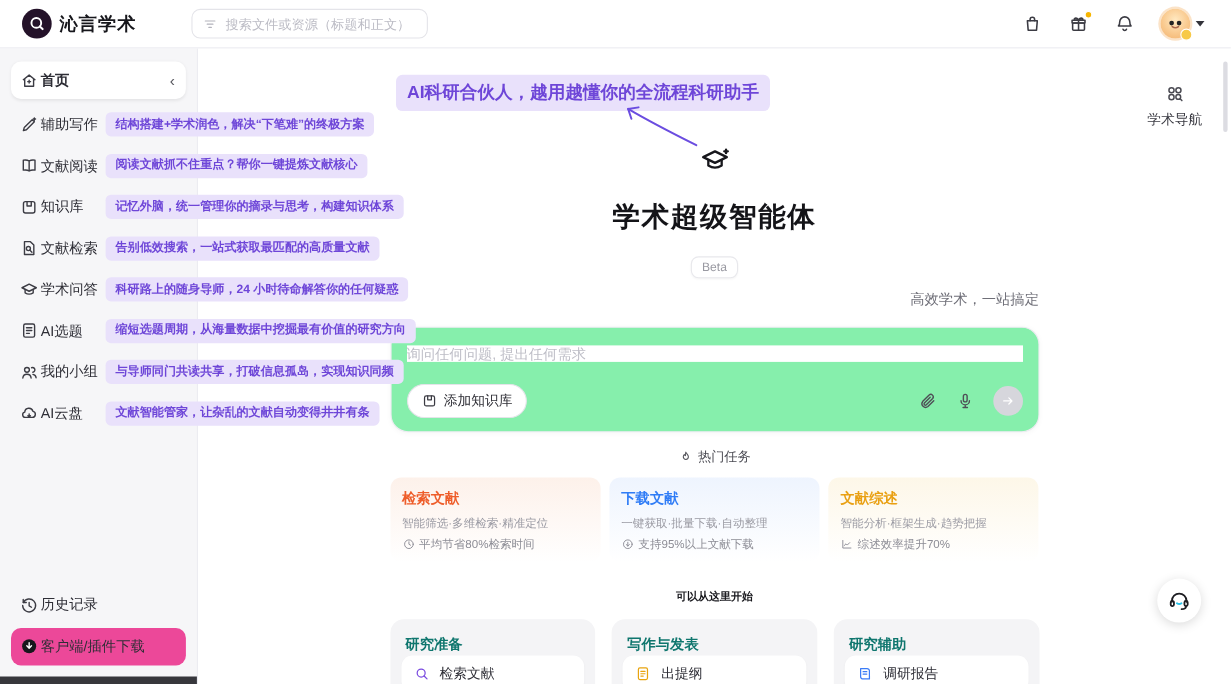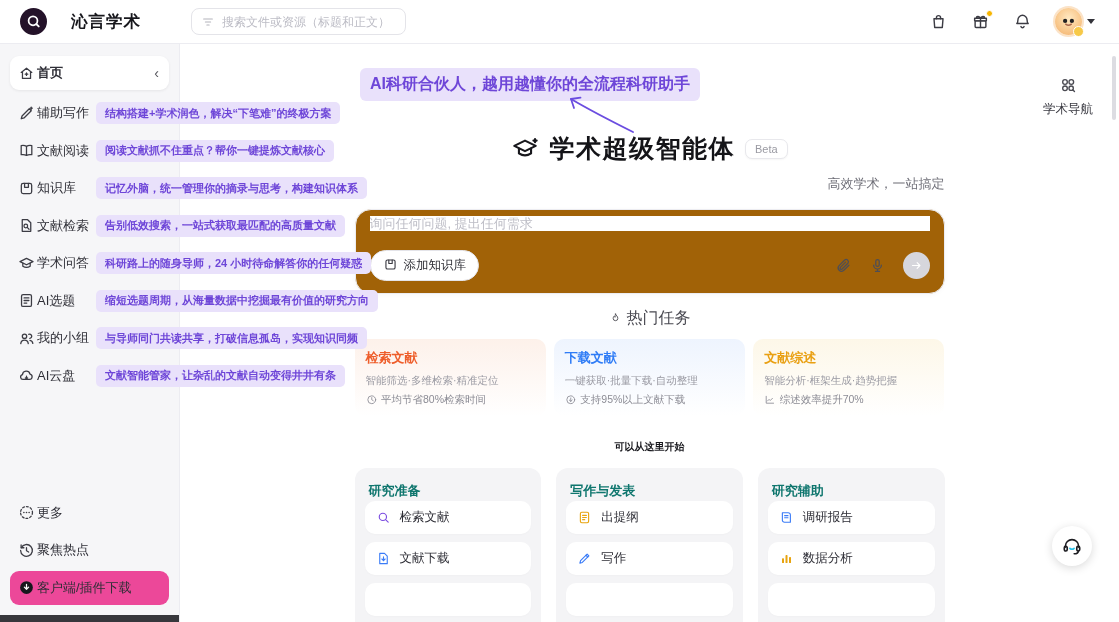--- a/index.html
+++ b/index.html
@@ -7,21 +7,21 @@
   body {
     font-family: "Liberation Sans", "DejaVu Sans", sans-serif;
     background:#ffffff; color:#222; position:relative;
   }
   svg { width:100%; height:100%; display:block; fill:none; stroke:currentColor;
         stroke-width:1.8; stroke-linecap:round; stroke-linejoin:round; }
 
   
   .header { position:absolute; top:0; left:0; right:0; height:44px; background:#fff;
     border-bottom:1px solid #ececf1; display:flex; align-items:center; z-index:60; }
-  .brand { display:flex; align-items:center; gap:24px; padding-left:20px; cursor:pointer;text-align:center; }
+  .brand { display:flex; align-items:center; gap:7px; padding-left:20px; cursor:pointer;text-align:center; }
   .logo { width:27px; height:27px; border-radius:50%; background:#241229; color:#fff;
     display:flex; align-items:center; justify-content:center; padding:4px; }
   .brand-name { font-size:16.5px; font-weight:bold; color:#17171c; letter-spacing:1px; }
   .search-box { margin-left:50px; width:215px; height:27px; border:1px solid #e4e4e9;
     border-radius:8px; display:flex; align-items:center; gap:7px; padding:0 9px; background:#fff; }
   .search-box .s-icon { width:14px; height:14px; color:#b3b3bc; flex:none; }
   .search-box input { border:none; outline:none; font-size:12px; width:100%; color:#333;
     font-family:inherit; background:transparent; }
   .search-box input::placeholder { color:#bcbcc5; }
   .header-right { margin-left:auto; display:flex; align-items:center; gap:23px; padding-right:24px; }
@@ -65,43 +65,43 @@
   .promo-badge { position:absolute; left:180px; top:24px; background:#e9e1fb; color:#6e46d8;
     font-size:16px; font-weight:bold; padding:6px 10px; border-radius:6px; white-space:nowrap; }
   .arrow-svg { position:absolute; left:385px; top:50px; width:72px; height:42px; color:#6b4de0; }
   .nav-link { position:absolute; right:26px; top:32px; display:flex; align-items:center; gap:7px;
     font-size:12.5px; color:#3a3a42; cursor:pointer;flex-direction:column; }
   .nav-link .n-icon { width:18px; height:18px; color:#4a4a52; }
   .scroll-thumb { position:absolute; right:3px; top:12px; width:4px; height:64px;
     background:#dcdce2; border-radius:2px; }
 
   .hero { width:590px; margin:0 auto; padding-top:88px; }
-  .title-row { display:flex; align-items:center; justify-content:center; gap:10px; }
+  .title-row { display:flex; align-items:center; justify-content:center; gap:20px;flex-direction:column; }
   .cap-icon { width:28px; height:28px; color:#17171c; }
   .page-title { font-size:25px; font-weight:800; color:#141418; letter-spacing:1.5px; }
   .beta-pill { border:1px solid #e8e8ec; background:#fff; color:#9a9aa2; font-size:11px;
     border-radius:7px; padding:3px 9px; box-shadow:0 1px 2px rgba(0,0,0,.04); }
   .subtitle { text-align:right; margin-top:10px; font-size:13px; color:#6f6f78; }
 
-  .chat-card { margin-top:16px; border:1px solid #ececf1; border-radius:16px; background:#a16207;
-    box-shadow:0 1px 5px rgba(0,0,0,.03); padding:4px 14px 12px; }
+  .chat-card { margin-top:16px; border:1px solid #ececf1; border-radius:16px; background:#86efac;
+    box-shadow:0 1px 5px rgba(0,0,0,.03); padding:15px 14px 12px; }
   .chat-card input { width:100%; border:none; outline:none; font-size:13px; color:#333;
     font-family:inherit; }
   .chat-card input::placeholder { color:#bdbdc6; }
   .chat-bottom { display:flex; align-items:center; margin-top:18px; }
-  .kb-btn { display:flex; align-items:flex-start; gap:6px; border:1px solid #e4e4e9; border-radius:17px;
+  .kb-btn { display:flex; align-items:center; gap:6px; border:1px solid #e4e4e9; border-radius:17px;
     padding:6px 12px; font-size:12.5px; color:#2f2f36; background:#fff; cursor:pointer; }
   .kb-btn .k-icon { width:15px; height:15px; color:#3a3a42; }
   .chat-actions { margin-left:auto; display:flex; align-items:center; gap:17px; }
   .icon-btn { width:17px; height:17px; color:#4e4e56; cursor:pointer; }
   .send-btn { width:27px; height:27px; border-radius:50%; background:#d6d6dc; color:#fff;
     display:flex; align-items:center; justify-content:center; padding:6px; cursor:pointer; }
 
   .hot-label { margin-top:14px; display:flex; justify-content:center; align-items:center; gap:5px;
-    font-size:16px; color:#4a4a52; }
+    font-size:12px; color:#4a4a52; }
   .hot-label .f-icon { width:13px; height:13px; color:#55555c; }
 
   .tasks { width:590px; margin:10px auto 0; display:flex; gap:8px; }
   .task-card { flex:1; border-radius:10px; padding:10px 11px 9px; cursor:pointer; min-width:0; }
   .task-title { font-size:13px; font-weight:bold; }
   .task-desc { margin-top:7px; font-size:10.5px; color:#9a9aa3; white-space:nowrap; }
   .task-stat { margin-top:5px; font-size:10.5px; color:#8c8c95; display:flex; align-items:center; gap:4px; }
   .task-stat .st-icon { width:11.5px; height:11.5px; flex:none; }
 
   .start-heading { text-align:center; margin-top:24px; font-size:10px; font-weight:800; color:#17171c; }
@@ -268,35 +268,26 @@
           </span>
           <span class="side-label">AI云盘</span>
           <span class="tooltip">文献智能管家，让杂乱的文献自动变得井井有条</span>
         </div>
       </div>
     <div class="sidebar-spacer"></div>
     <div id="side-footer">
         <div class="side-item">
           <span class="side-icon">
             <svg viewBox="0 0 24 24">
-              <circle cx="12" cy="12" r="8.4" stroke-dasharray="2.6 2.9"></circle>
-              <path d="M8.3 12h.01M12 12h.01M15.7 12h.01" stroke-width="2.3"></path>
-            </svg>
-          </span>
-          <span class="side-label">更多</span>
-        </div>
-        <div class="side-item">
-          <span class="side-icon">
-            <svg viewBox="0 0 24 24">
               <path d="M4.4 4.2v3.9h3.9"></path>
               <path d="M4.6 8.1a8.3 8.3 0 1 1-.9 3.8"></path>
               <path d="M12 8v4.4l3 1.8"></path>
             </svg>
           </span>
-          <span class="side-label">聚焦热点</span>
+          <span class="side-label">历史记录</span>
         </div>
         <div class="side-item highlight">
           <span class="side-icon">
             <svg viewBox="0 0 24 24">
               <circle cx="12" cy="12" r="9" fill="currentColor" stroke="none"></circle>
               <path d="M12 7.5v7m-3-3 3 3 3-3" stroke="#ffffff"></path>
             </svg>
           </span>
           <span class="side-label">客户端/插件下载</span>
         </div>

